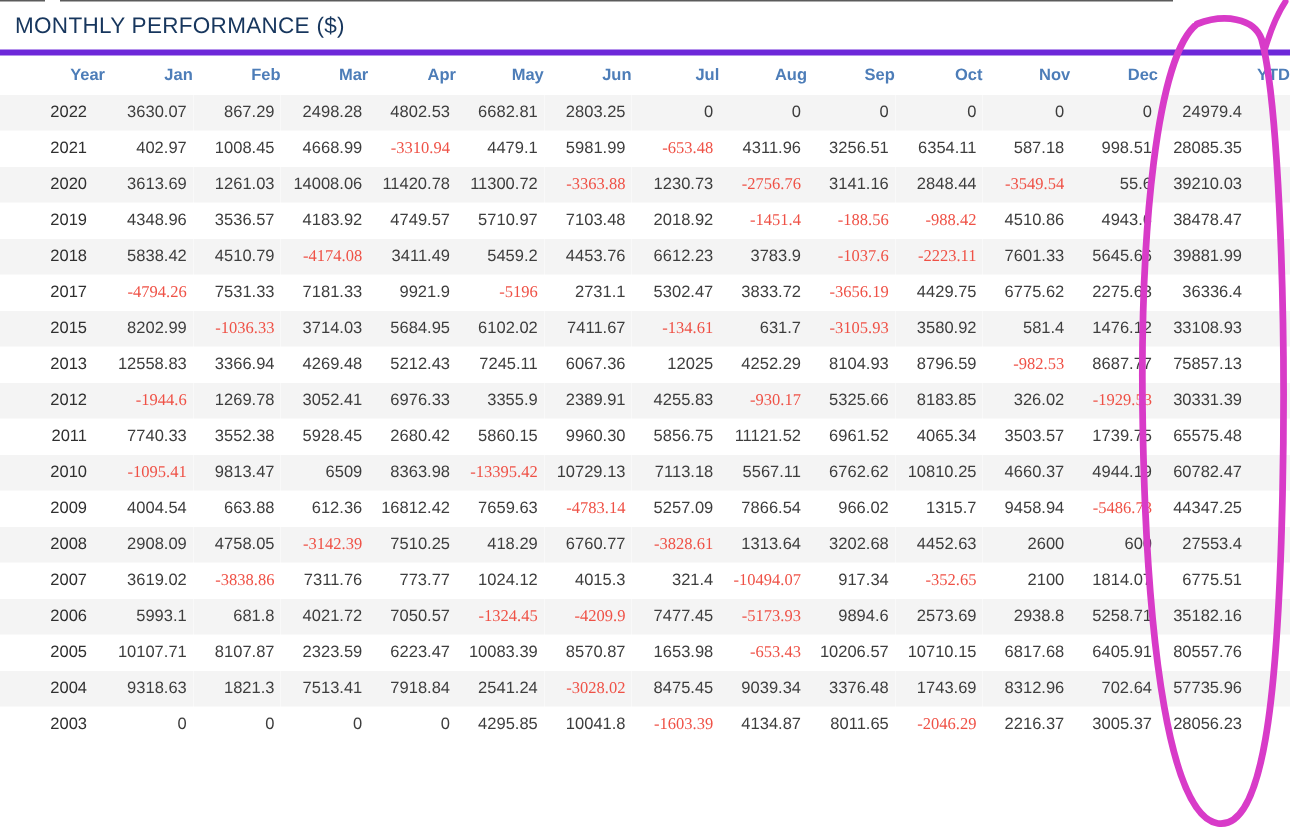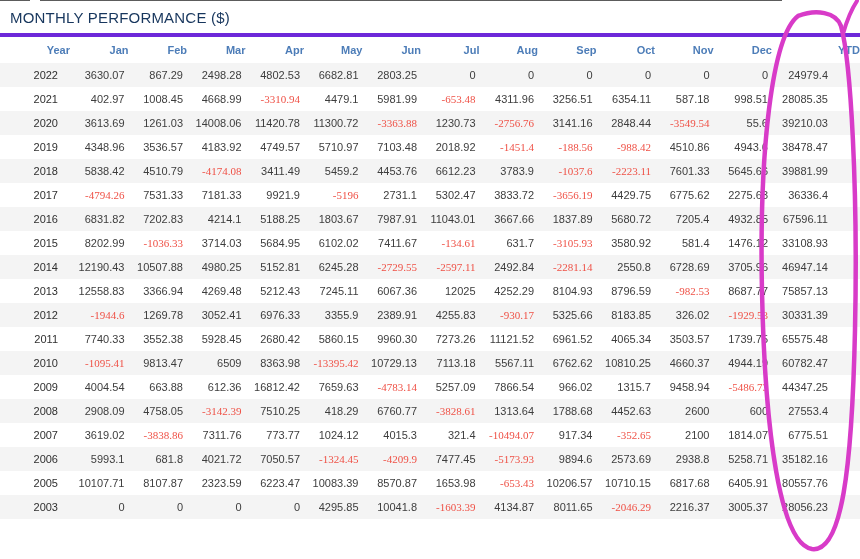--- a/index.html
+++ b/index.html
@@ -201,68 +201,36 @@
           <td>2731.1</td>
           <td>5302.47</td>
           <td>3833.72</td>
           <td class="neg">-3656.19</td>
           <td>4429.75</td>
           <td>6775.62</td>
           <td>2275.63</td>
           <td>36336.4</td>
         </tr>
         <tr>
-          <td class="year">2016</td>
-          <td>6831.82</td>
-          <td>7202.83</td>
-          <td>4214.1</td>
-          <td>5188.25</td>
-          <td>1803.67</td>
-          <td>7987.91</td>
-          <td>11043.01</td>
-          <td>3667.66</td>
-          <td>1837.89</td>
-          <td>5680.72</td>
-          <td>7205.4</td>
-          <td>4932.85</td>
-          <td>67596.11</td>
-        </tr>
-        <tr>
           <td class="year">2015</td>
           <td>8202.99</td>
           <td class="neg">-1036.33</td>
           <td>3714.03</td>
           <td>5684.95</td>
           <td>6102.02</td>
           <td>7411.67</td>
           <td class="neg">-134.61</td>
           <td>631.7</td>
           <td class="neg">-3105.93</td>
           <td>3580.92</td>
           <td>581.4</td>
           <td>1476.12</td>
           <td>33108.93</td>
         </tr>
         <tr>
-          <td class="year">2014</td>
-          <td>12190.43</td>
-          <td>10507.88</td>
-          <td>4980.25</td>
-          <td>5152.81</td>
-          <td>6245.28</td>
-          <td class="neg">-2729.55</td>
-          <td class="neg">-2597.11</td>
-          <td>2492.84</td>
-          <td class="neg">-2281.14</td>
-          <td>2550.8</td>
-          <td>6728.69</td>
-          <td>3705.96</td>
-          <td>46947.14</td>
-        </tr>
-        <tr>
           <td class="year">2013</td>
           <td>12558.83</td>
           <td>3366.94</td>
           <td>4269.48</td>
           <td>5212.43</td>
           <td>7245.11</td>
           <td>6067.36</td>
           <td>12025</td>
           <td>4252.29</td>
           <td>8104.93</td>
@@ -288,21 +256,21 @@
           <td>30331.39</td>
         </tr>
         <tr>
           <td class="year">2011</td>
           <td>7740.33</td>
           <td>3552.38</td>
           <td>5928.45</td>
           <td>2680.42</td>
           <td>5860.15</td>
           <td>9960.30</td>
-          <td>7273.26</td>
+          <td>5856.75</td>
           <td>11121.52</td>
           <td>6961.52</td>
           <td>4065.34</td>
           <td>3503.57</td>
           <td>1739.75</td>
           <td>65575.48</td>
         </tr>
         <tr>
           <td class="year">2010</td>
           <td class="neg">-1095.41</td>
@@ -338,21 +306,21 @@
         <tr>
           <td class="year">2008</td>
           <td>2908.09</td>
           <td>4758.05</td>
           <td class="neg">-3142.39</td>
           <td>7510.25</td>
           <td>418.29</td>
           <td>6760.77</td>
           <td class="neg">-3828.61</td>
           <td>1313.64</td>
-          <td>1788.68</td>
+          <td>3202.68</td>
           <td>4452.63</td>
           <td>2600</td>
           <td>600</td>
           <td>27553.4</td>
         </tr>
         <tr>
           <td class="year">2007</td>
           <td>3619.02</td>
           <td class="neg">-3838.86</td>
           <td>7311.76</td>
@@ -391,20 +359,36 @@
           <td>6223.47</td>
           <td>10083.39</td>
           <td>8570.87</td>
           <td>1653.98</td>
           <td class="neg">-653.43</td>
           <td>10206.57</td>
           <td>10710.15</td>
           <td>6817.68</td>
           <td>6405.91</td>
           <td>80557.76</td>
+        </tr>
+        <tr>
+          <td class="year">2004</td>
+          <td>9318.63</td>
+          <td>1821.3</td>
+          <td>7513.41</td>
+          <td>7918.84</td>
+          <td>2541.24</td>
+          <td class="neg">-3028.02</td>
+          <td>8475.45</td>
+          <td>9039.34</td>
+          <td>3376.48</td>
+          <td>1743.69</td>
+          <td>8312.96</td>
+          <td>702.64</td>
+          <td>57735.96</td>
         </tr>
         <tr>
           <td class="year">2003</td>
           <td>0</td>
           <td>0</td>
           <td>0</td>
           <td>0</td>
           <td>4295.85</td>
           <td>10041.8</td>
           <td class="neg">-1603.39</td>

